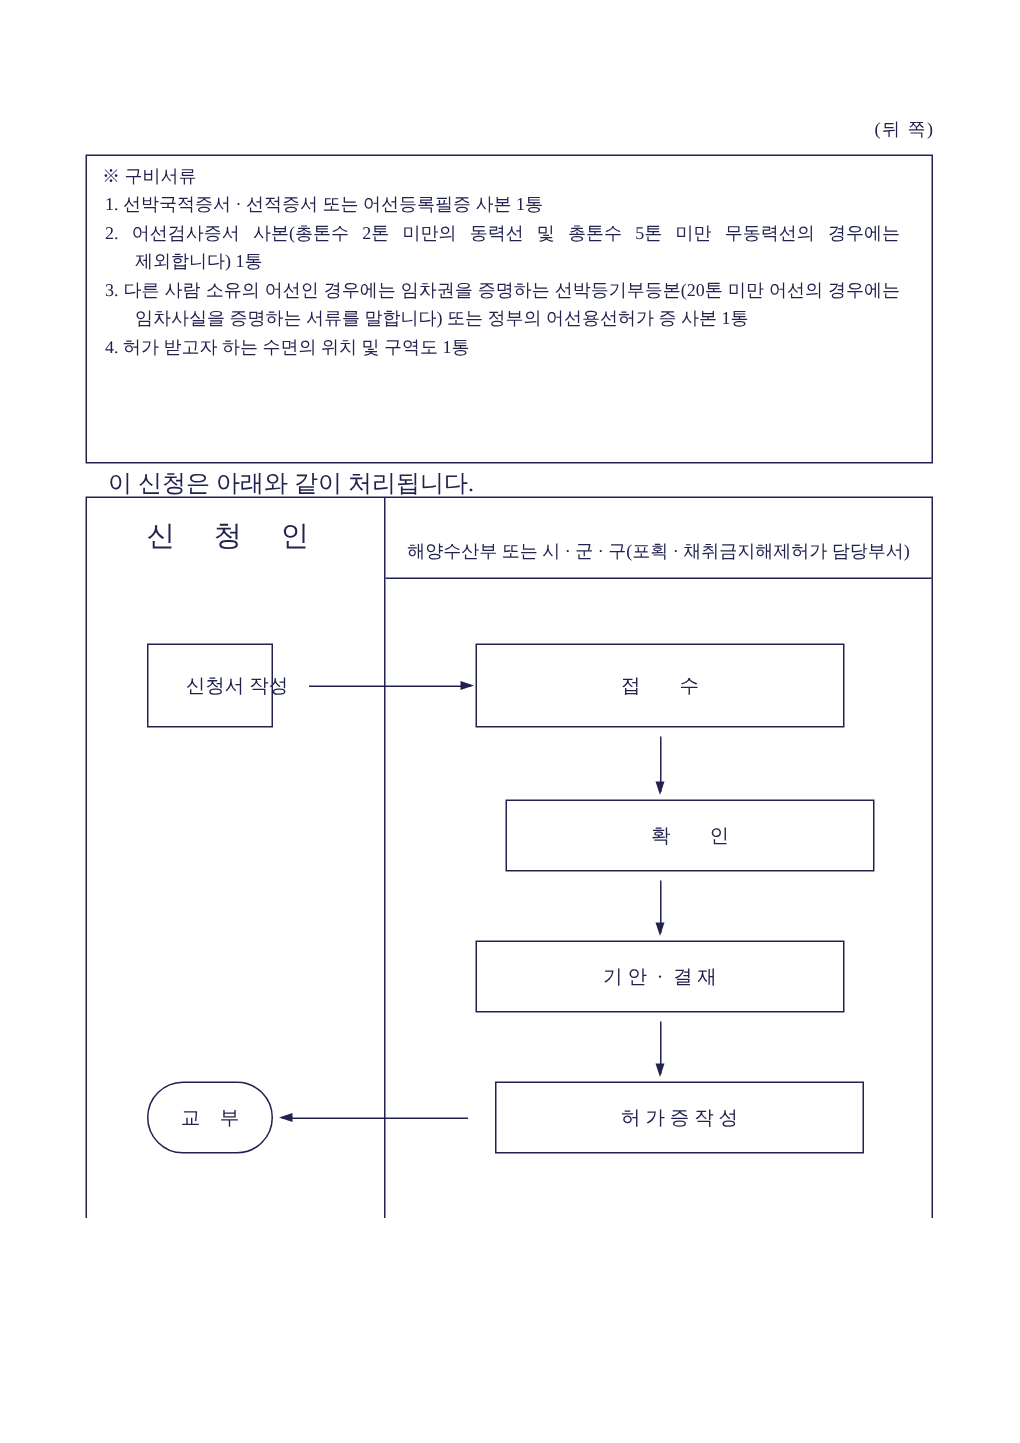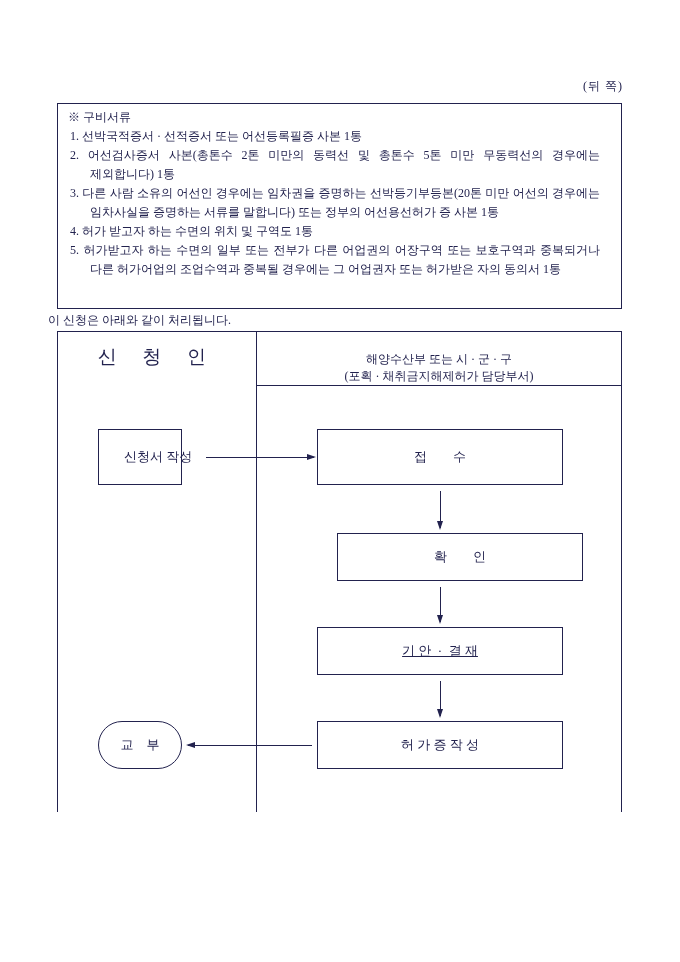--- a/index.html
+++ b/index.html
@@ -29,22 +29,22 @@
     font-size:12px;line-height:19px;
   }
   .docs-title{margin:0 0 0 1px;}
   .docs-item{
     margin:0 0 0 3px;
     padding-left:20px;text-indent:-20px;
     text-align:justify;
     word-break:keep-all;
   }
   .intro{
-    position:absolute;left:48px;top:312px;
-    font-size:12px;
+    position:absolute;left:72px;top:312px;
+    font-size:16px;
   }
   
   .flow-table{
     position:absolute;left:57px;top:331px;width:565px;height:484px;
     border:1px solid var(--ink);
     box-sizing:border-box;
     font-size:12px;
   }
   .col-divider{
     position:absolute;left:198px;top:0;bottom:0;width:0;
@@ -57,36 +57,36 @@
   }
   .right-header-1{
     position:absolute;left:199px;top:0;right:0;height:17px;
     border-bottom:1px solid var(--ink);
     display:flex;align-items:center;justify-content:center;
     white-space:pre;
   }
   .right-header-2{
     position:absolute;left:199px;top:18px;right:0;height:35px;
     border-bottom:1px solid var(--ink);
-    display:flex;flex-direction:column;align-items:center;justify-content:center;
+    display:flex;align-items:center;justify-content:center;
     line-height:17px;white-space:pre;
   }
   .flow-box{
     position:absolute;
     border:1px solid var(--ink);
     box-sizing:border-box;
     display:flex;align-items:center;justify-content:center;
     font-size:13px;white-space:pre;
     background:#fff;
   }
   .box-apply{left:40px;top:97px;width:84px;height:56px;padding-left:36px;}
   .box-receive{left:259px;top:97px;width:246px;height:56px;}
   .box-confirm{left:259px;top:201px;width:246px;height:48px;margin-left:20px;}
-  .box-draft{left:259px;top:295px;width:246px;height:48px;text-decoration:underline;}
-  .box-create{left:259px;top:389px;width:246px;height:48px;}
+  .box-draft{left:259px;top:295px;width:246px;height:48px;}
+  .box-create{left:272px;top:389px;width:246px;height:48px;}
   .box-deliver{left:40px;top:389px;width:84px;height:48px;border-radius:24px;}
   
   .arrow-h{position:absolute;height:0;border-top:1px solid var(--ink);}
   .arrow-h.head-right::after{
     content:"";position:absolute;right:-2px;top:-4px;width:0;height:0;
     border-left:9px solid var(--ink);
     border-top:3px solid transparent;border-bottom:3px solid transparent;
   }
   .arrow-h.head-left::before{
     content:"";position:absolute;left:-2px;top:-4px;width:0;height:0;
@@ -111,21 +111,20 @@
 <div class="page">
 
   <div class="corner-note">(뒤 쪽)</div>
 
   <div class="docs-box">
     <div class="docs-title">※ 구비서류</div>
     <div class="docs-item">1. 선박국적증서 · 선적증서 또는 어선등록필증 사본 1통</div>
     <div class="docs-item">2. 어선검사증서 사본(총톤수 2톤 미만의 동력선 및 총톤수 5톤 미만 무동력선의 경우에는 제외합니다) 1통</div>
     <div class="docs-item">3. 다른 사람 소유의 어선인 경우에는 임차권을 증명하는 선박등기부등본(20톤 미만 어선의 경우에는 임차사실을 증명하는 서류를 말합니다) 또는 정부의 어선용선허가 증 사본 1통</div>
     <div class="docs-item">4. 허가 받고자 하는 수면의 위치 및 구역도 1통</div>
-    <div class="docs-item">5. 허가받고자 하는 수면의 일부 또는 전부가 다른 어업권의 어장구역 또는 보호구역과 중복되거나 다른 허가어업의 조업수역과 중복될 경우에는 그 어업권자 또는 허가받은 자의 동의서 1통</div>
   </div>
 
   <div class="intro">이 신청은 아래와 같이 처리됩니다.</div>
 
   <div class="flow-table">
     <div class="col-divider"></div>
 
     <div class="left-header">신 청 인</div>
 
 

